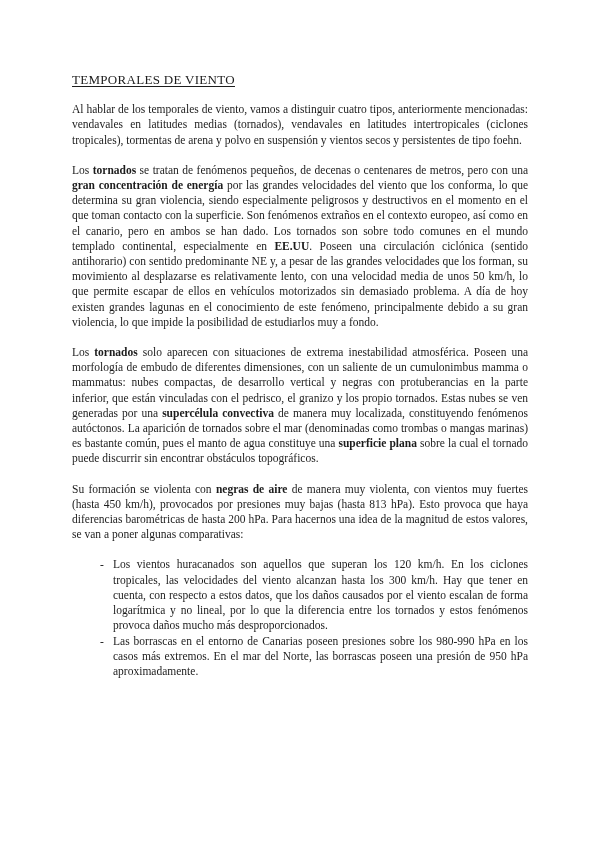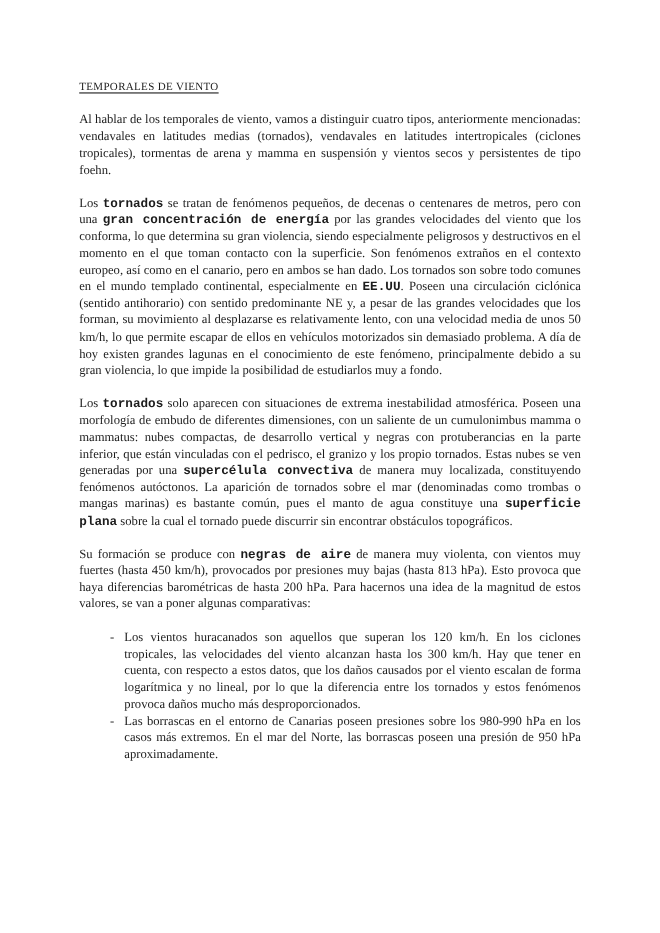--- a/index.html
+++ b/index.html
@@ -14,34 +14,33 @@
     box-sizing: border-box;
     padding: 72px 72px 40px 72px;
     background: #ffffff;
     font-family: "Liberation Serif", "DejaVu Serif", serif;
     font-size: 11.5px;
     line-height: 15.2px;
     color: #1c1c1c;
     overflow: hidden;
   }
   .doc-title {
-    font-size: 10px;
+    font-size: 13px;
     font-weight: normal;
     text-decoration: underline;
     text-underline-offset: 2px;
     margin: 0 0 15px 0;
     letter-spacing: 0.3px;
   }
   .para {
     margin: 0 0 15px 0;
     text-align: justify;
   }
   .para b, .bullet-text b {
     font-weight: bold;
-    font-family: Liberation Mono, monospace;
   }
   .bullet-list {
     list-style: none;
     margin: 0;
     padding: 0 0 0 28px;
   }
   .bullet-item {
     display: flex;
     margin: 0;
   }
@@ -54,27 +53,27 @@
     text-align: justify;
   }
 </style>
 </head>
 <body>
 
 <div class="page">
 
   <h1 class="doc-title">TEMPORALES DE VIENTO</h1>
 
-  <p class="para"><span>Al hablar de los temporales de viento, vamos a distinguir cuatro tipos, anteriormente mencionadas: vendavales en latitudes medias (tornados), vendavales en latitudes intertropicales (ciclones tropicales), tormentas de arena y mamma en suspensión y vientos secos y persistentes de tipo foehn.</span></p>
+  <p class="para"><span>Al hablar de los temporales de viento, vamos a distinguir cuatro tipos, anteriormente mencionadas: vendavales en latitudes medias (tornados), vendavales en latitudes intertropicales (ciclones tropicales), tormentas de arena y polvo en suspensión y vientos secos y persistentes de tipo foehn.</span></p>
 
   <p class="para"><span>Los </span><b>tornados</b><span> se tratan de fenómenos pequeños, de decenas o centenares de metros, pero con una </span><b>gran concentración de energía</b><span> por las grandes velocidades del viento que los conforma, lo que determina su gran violencia, siendo especialmente peligrosos y destructivos en el momento en el que toman contacto con la superficie. Son fenómenos extraños en el contexto europeo, así como en el canario, pero en ambos se han dado. Los tornados son sobre todo comunes en el mundo templado continental, especialmente en </span><b>EE.UU</b><span>. Poseen una circulación ciclónica (sentido antihorario) con sentido predominante NE y, a pesar de las grandes velocidades que los forman, su movimiento al desplazarse es relativamente lento, con una velocidad media de unos 50 km/h, lo que permite escapar de ellos en vehículos motorizados sin demasiado problema. A día de hoy existen grandes lagunas en el conocimiento de este fenómeno, principalmente debido a su gran violencia, lo que impide la posibilidad de estudiarlos muy a fondo.</span></p>
 
   <p class="para"><span>Los </span><b>tornados</b><span> solo aparecen con situaciones de extrema inestabilidad atmosférica. Poseen una morfología de embudo de diferentes dimensiones, con un saliente de un cumulonimbus mamma o mammatus: nubes compactas, de desarrollo vertical y negras con protuberancias en la parte inferior, que están vinculadas con el pedrisco, el granizo y los propio tornados. Estas nubes se ven generadas por una </span><b>supercélula convectiva</b><span> de manera muy localizada, constituyendo fenómenos autóctonos. La aparición de tornados sobre el mar (denominadas como trombas o mangas marinas) es bastante común, pues el manto de agua constituye una </span><b>superficie plana</b><span> sobre la cual el tornado puede discurrir sin encontrar obstáculos topográficos.</span></p>
 
-  <p class="para"><span>Su formación se produce con </span><b>negras de aire</b><span> de manera muy violenta, con vientos muy fuertes (hasta 450 km/h), provocados por presiones muy bajas (hasta 813 hPa). Esto provoca que haya diferencias barométricas de hasta 200 hPa. Para hacernos una idea de la magnitud de estos valores, se van a poner algunas comparativas:</span></p>
+  <p class="para"><span>Su formación se violenta con </span><b>negras de aire</b><span> de manera muy violenta, con vientos muy fuertes (hasta 450 km/h), provocados por presiones muy bajas (hasta 813 hPa). Esto provoca que haya diferencias barométricas de hasta 200 hPa. Para hacernos una idea de la magnitud de estos valores, se van a poner algunas comparativas:</span></p>
 
   <ul class="bullet-list">
     <li class="bullet-item">
       <span class="bullet-marker">-</span>
       <div class="bullet-text"><span>Los vientos huracanados son aquellos que superan los 120 km/h. En los ciclones tropicales, las velocidades del viento alcanzan hasta los 300 km/h. Hay que tener en cuenta, con respecto a estos datos, que los daños causados por el viento escalan de forma logarítmica y no lineal, por lo que la diferencia entre los tornados y estos fenómenos provoca daños mucho más desproporcionados.</span></div>
     </li>
     <li class="bullet-item">
       <span class="bullet-marker">-</span>
       <div class="bullet-text"><span>Las borrascas en el entorno de Canarias poseen presiones sobre los 980-990 hPa en los casos más extremos. En el mar del Norte, las borrascas poseen una presión de  950 hPa aproximadamente.</span></div>
     </li>

